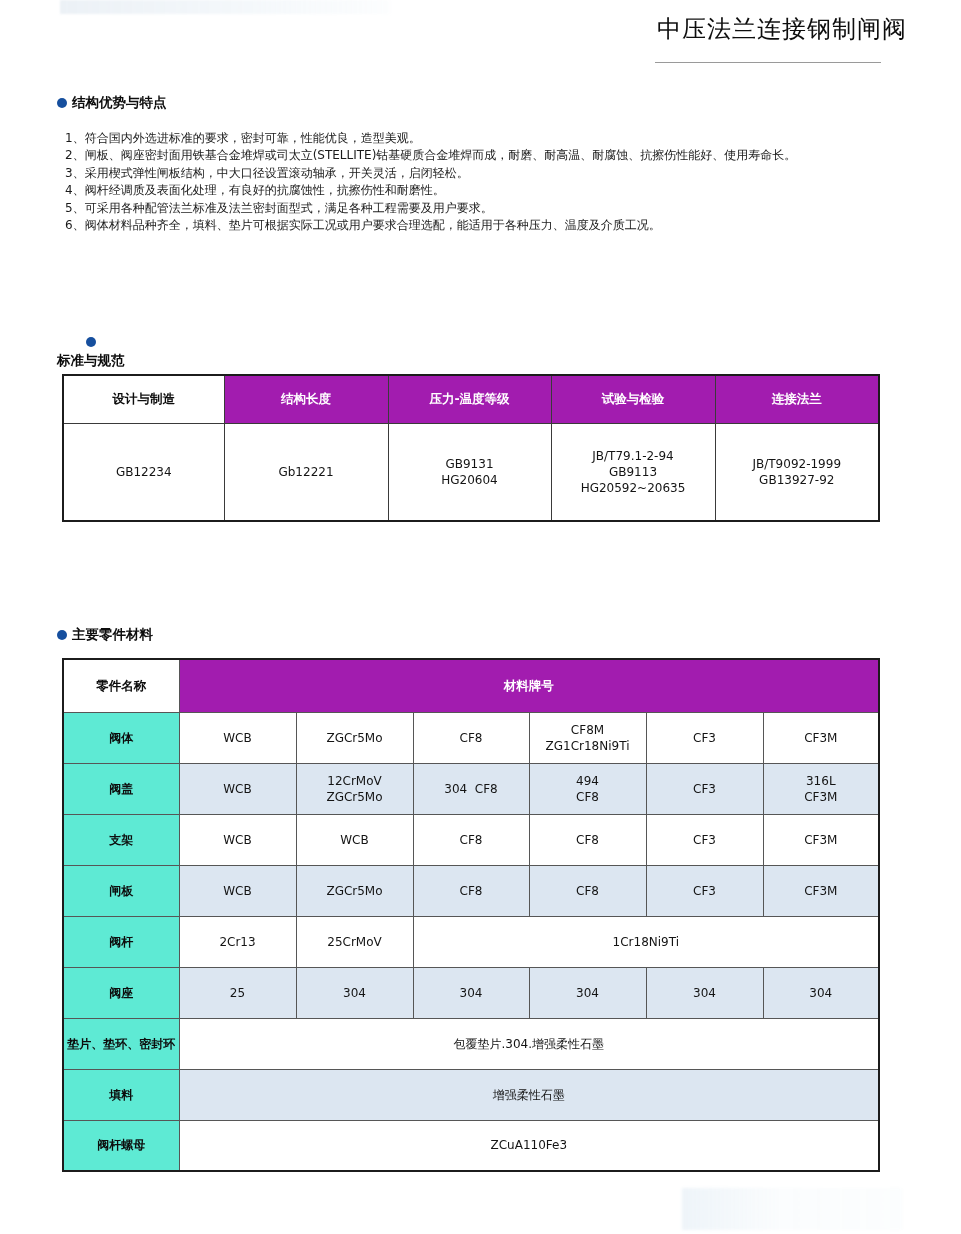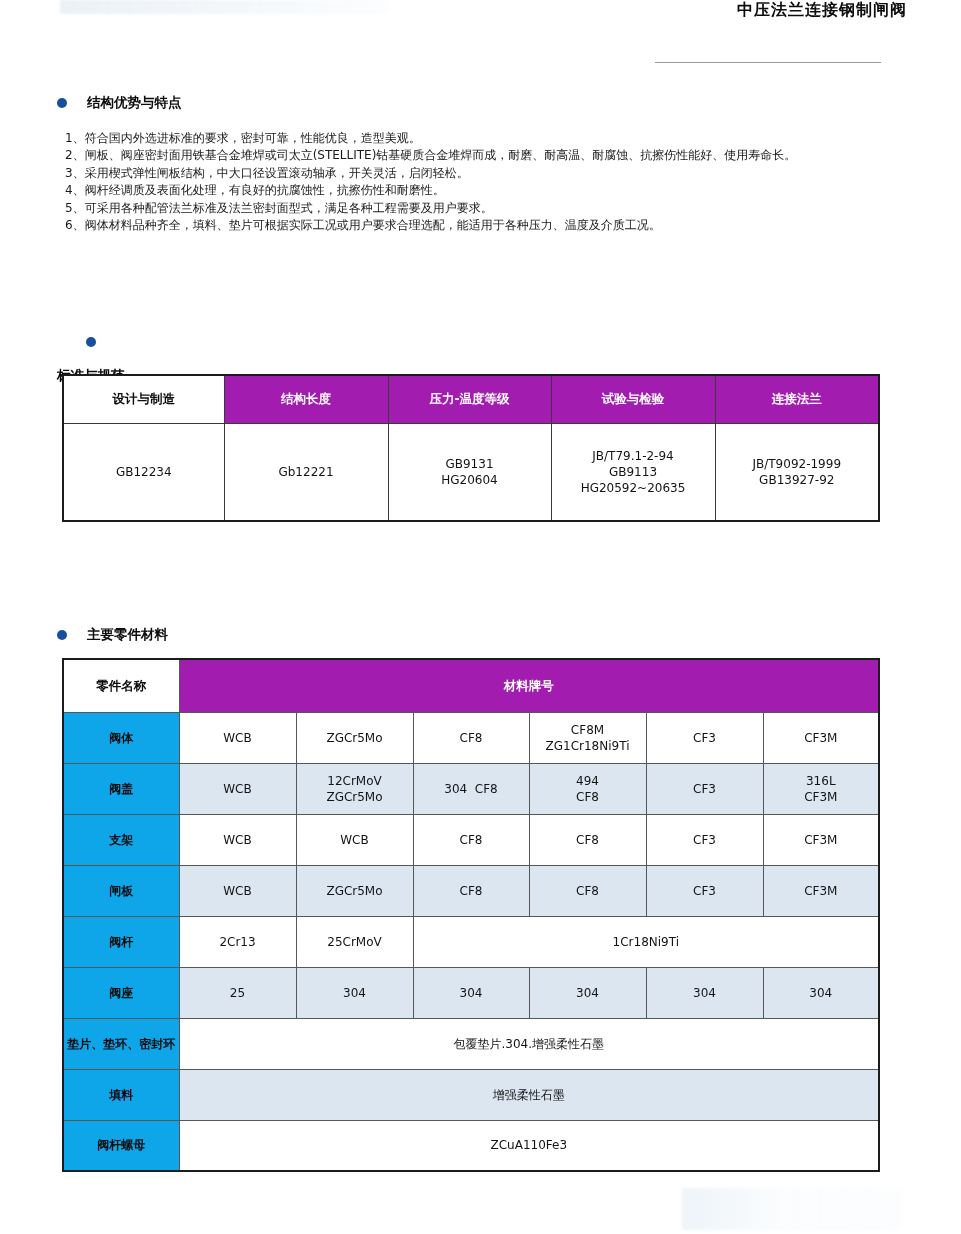--- a/index.html
+++ b/index.html
@@ -19,32 +19,32 @@
     filter:blur(1px);
   }
   .artifact.bottom-right{
     top:1188px;left:682px;width:220px;height:42px;
     background:
       linear-gradient(90deg, rgba(170,200,225,.20), rgba(210,230,240,.10) 45%, rgba(225,240,245,.12));
     filter:blur(1.5px);
   }
 
   .page-title{
-    position:absolute;top:0;right:54px;
-    font-size:16px;font-weight:bold;letter-spacing:1px;color:#0d0d0d;
+    position:absolute;top:13px;right:54px;
+    font-size:24px;font-weight:normal;letter-spacing:1px;color:#0d0d0d;
     white-space:nowrap;
   }
   .title-rule{
     position:absolute;top:62px;left:655px;width:226px;height:0;
     border-top:1px solid #9a9a9a;
   }
 
   .sec-heading{
     position:absolute;left:57px;
-    display:flex;align-items:center;gap:20px;
+    display:flex;align-items:center;gap:5px;
     font-size:13.5px;font-weight:bold;color:#0d0d0d;
     white-space:nowrap;
   }
   .sec-heading .dot{
     width:10px;height:10px;border-radius:50%;
     background:#164f9e;flex:0 0 auto;
   }
   .h-features{top:94px;}
   .h-standards{top:337px;flex-direction:column;}
   .h-materials{top:626px;}
@@ -77,21 +77,21 @@
     background:#a21caf;color:#ffffff;font-weight:bold;font-size:12.5px;
   }
   th.corner{
     background:#ffffff;color:#0d0d0d;font-weight:bold;font-size:12.5px;
   }
   .std-table .hdr-row{height:48px;}
   .std-table .body-row{height:98px;}
   .mat-table .hdr-row{height:53px;}
   .mat-table tr.data-row{height:51px;}
   .mat-table th.rowlabel{
-    background:#0ea5e9;color:#0d0d0d;font-weight:bold;font-size:12px;
+    background:#5eead4;color:#0d0d0d;font-weight:bold;font-size:12px;
     padding:2px 1px;
   }
   .mat-table tr.striped td{background:#dce6f1;}
 </style>
 </head>
 <body>
 
 <div class="artifact top-left"></div>
 <div class="artifact bottom-right"></div>
 

